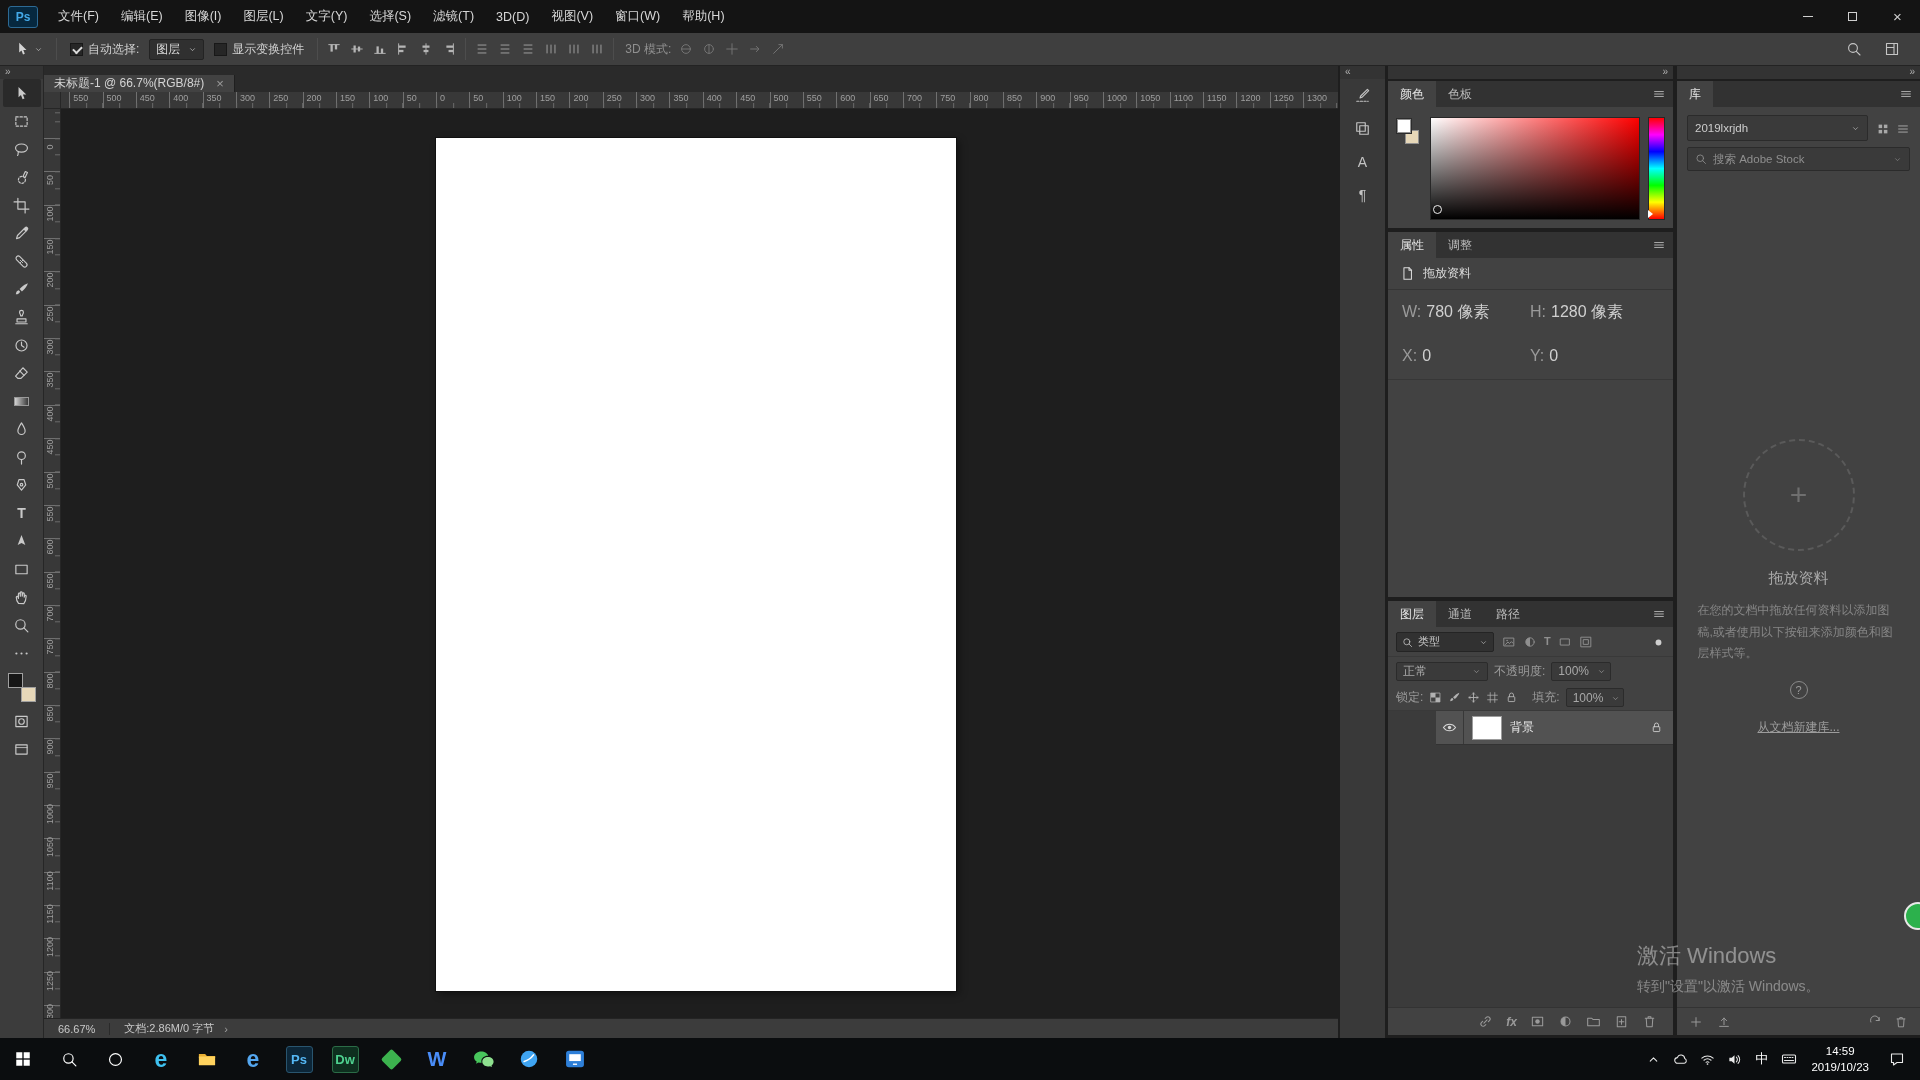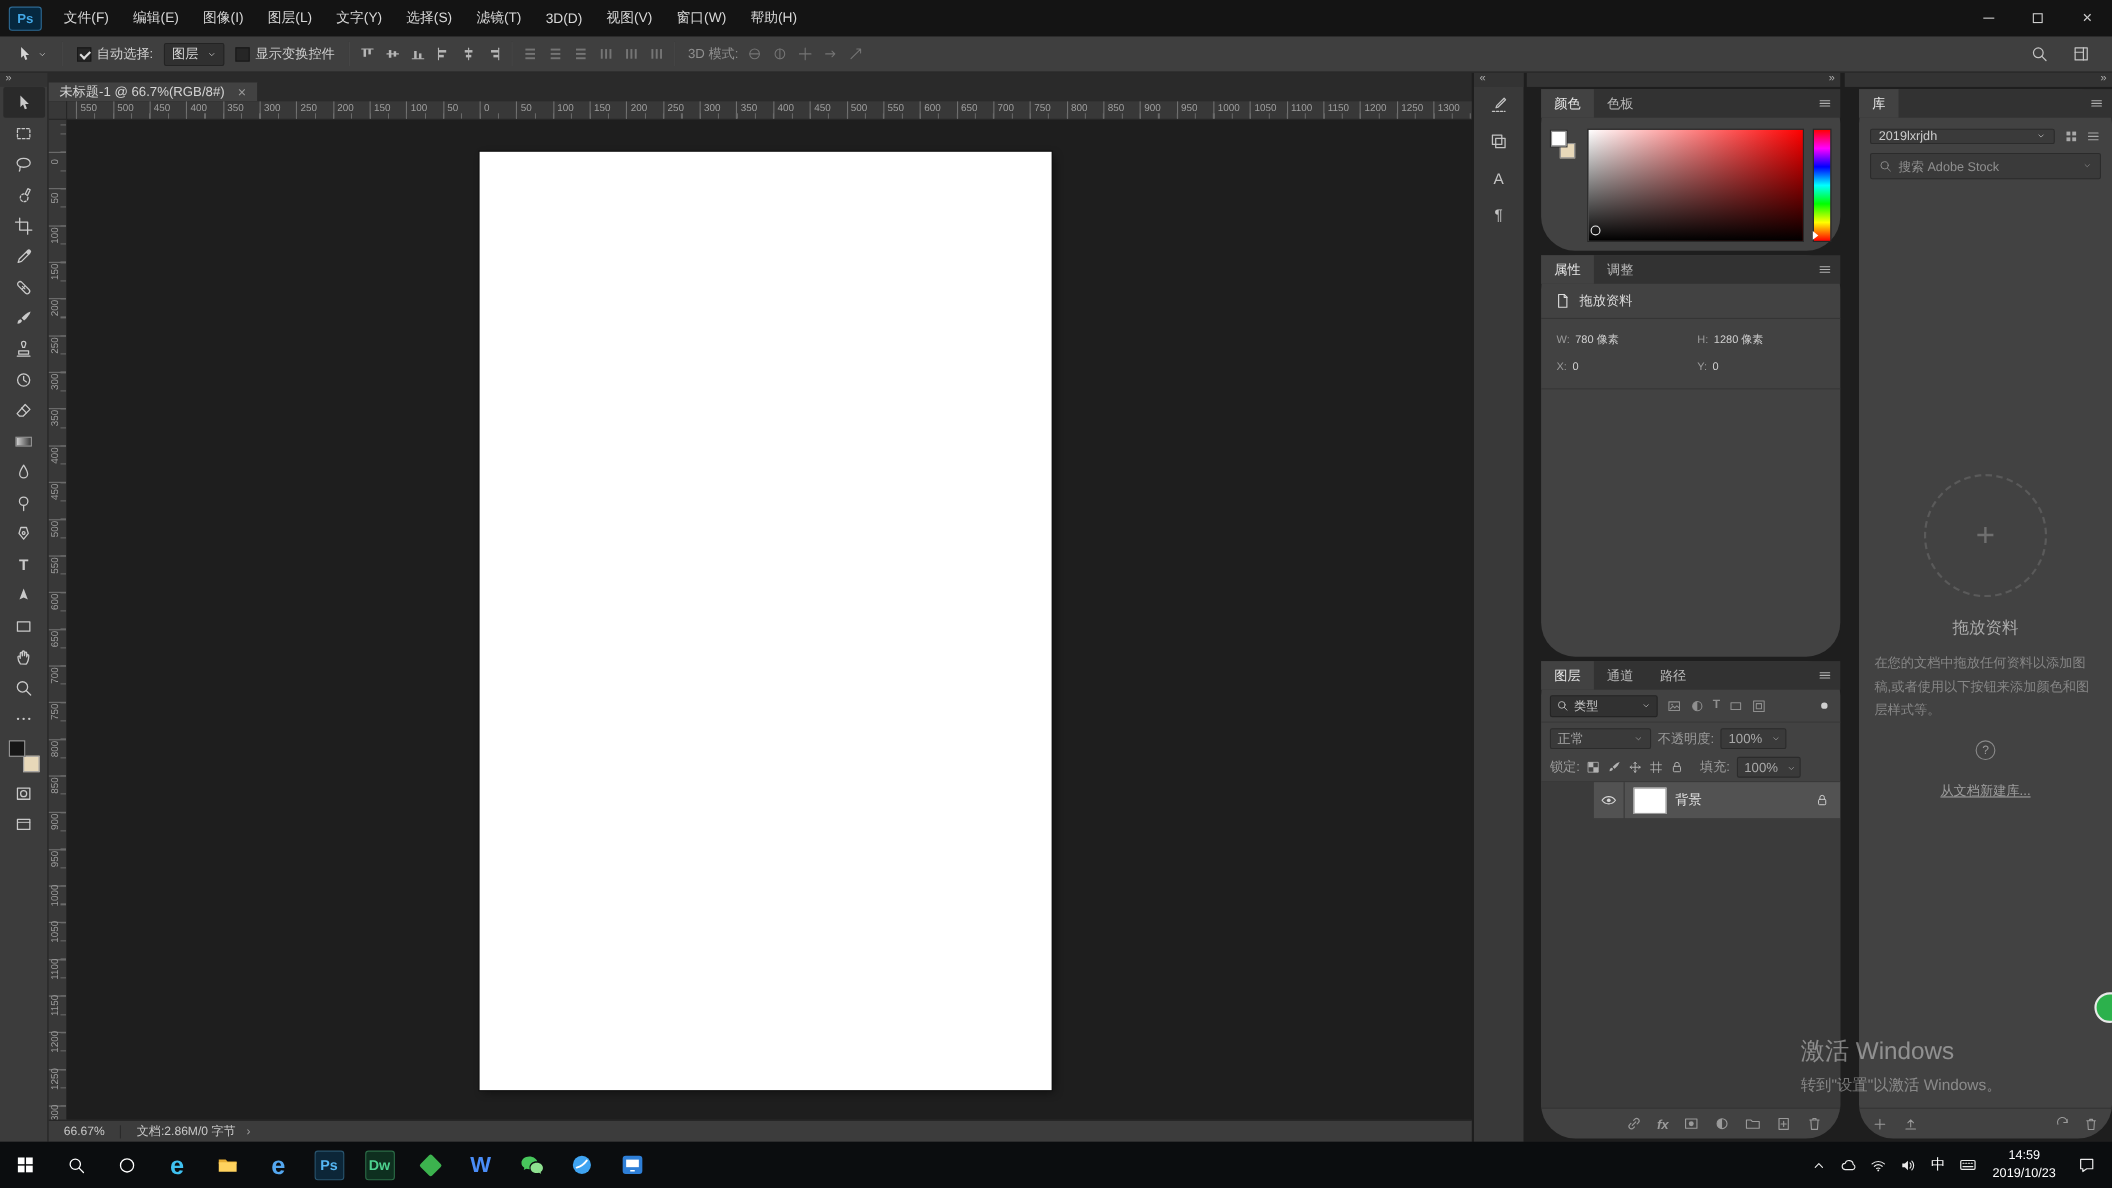--- a/index.html
+++ b/index.html
@@ -83,21 +83,21 @@
 .st-chev{margin-left:10px;color:#9f9f9f;}
 
 
 #panelstrip{position:absolute;left:1340px;top:66px;width:45px;height:972px;background:#393939;z-index:25;
   display:flex;flex-direction:column;align-items:stretch;}
 .strip-btn{width:45px;height:33px;display:flex;align-items:center;justify-content:center;color:#c3c3c3;}
 .strip-btn .txticon{font-size:13px;font-weight:normal;}
 
 #panelscol{position:absolute;left:1388px;top:66px;width:285px;height:972px;z-index:25;}
 #librarypanel{position:absolute;left:1677px;top:66px;width:243px;height:972px;z-index:25;}
-.panel{position:absolute;left:13px;right:0;background:#424242;border-radius:31px;}
+.panel{position:absolute;left:0;right:0;background:#424242;}
 .tabrow{height:26px;background:#323232;display:flex;align-items:stretch;font-size:12px;}
 .ptab{padding:0 12px;display:flex;align-items:center;color:#b9b9b9;}
 .ptab.active{background:#424242;color:#e6e6e6;}
 .tab-fill{flex:1;}
 .pmenu{width:28px;display:flex;align-items:center;justify-content:center;color:#b2b2b2;}
 
 
 .color-body{display:flex;padding:10px 8px 8px 8px;gap:8px;height:121px;}
 .cswatches{width:26px;position:relative;}
 .cfg{position:absolute;left:1px;top:2px;width:14px;height:14px;background:#ffffff;border:1px solid #909090;z-index:2;box-shadow:0 0 0 1px #2c2c2c;}
@@ -106,22 +106,22 @@
   background:linear-gradient(to top,#000,rgba(0,0,0,0)),linear-gradient(to right,#fff,#f00);}
 .picker{position:absolute;left:2px;bottom:5px;width:9px;height:9px;border:1px solid #eeeeee;border-radius:50%;}
 .hue{width:17px;position:relative;border:1px solid #272727;
   background:linear-gradient(to bottom,#f00,#f0f,#00f,#0ff,#0f0,#ff0,#f00);}
 .hue-marker{position:absolute;left:-1px;bottom:1px;width:0;height:0;
   border-top:4px solid transparent;border-bottom:4px solid transparent;border-left:5px solid #ffffff;}
 
 
 .props-title{display:flex;align-items:center;gap:8px;padding:0 12px;height:32px;border-bottom:1px solid #353535;
   font-size:12px;color:#dcdcdc;}
-.props-grid{padding:12px 14px 4px 14px;font-size:10px;color:#d0d0d0;display:grid;
-  grid-template-columns:128px 1fr;row-gap:12px;}
+.props-grid{padding:12px 14px 4px 14px;font-size:16px;color:#d0d0d0;display:grid;
+  grid-template-columns:128px 1fr;row-gap:24px;}
 .props-grid .lbl{color:#9a9a9a;margin-right:5px;}
 .props-div{height:1px;background:#373737;margin:10px 0 0 0;}
 .props-res{padding:12px 14px;font-size:12px;color:#d0d0d0;}
 
 
 #layerspanel{display:flex;flex-direction:column;}
 .lfilter{display:flex;align-items:center;gap:8px;padding:0 8px;height:30px;border-bottom:1px solid #393939;}
 .searchbox{display:flex;align-items:center;gap:5px;background:#313131;border:1px solid #242424;border-radius:2px;
   height:20px;padding:0 5px;width:98px;color:#c9c9c9;font-size:11px;}
 .searchbox .grow{flex:1;}
@@ -139,21 +139,21 @@
 .thumb{width:30px;height:24px;background:#ffffff;border:1px solid #9c9c9c;margin:0 8px;}
 .lname{font-size:12px;color:#e4e4e4;}
 .lrow-lock{margin-left:auto;padding-right:10px;color:#cfcfcf;display:flex;align-items:center;}
 .lbottom{height:28px;border-top:1px solid #333333;display:flex;align-items:center;justify-content:flex-end;
   gap:13px;padding:0 16px;color:#9a9a9a;}
 .lbottom .txticon{font-size:11px;font-style:italic;}
 
 
 #librarybody{display:flex;flex-direction:column;height:100%;}
 .lib-controls{padding:8px 10px 6px 10px;display:flex;gap:8px;align-items:center;}
-.lib-dd{flex:1;height:14px;background:#3a3a3a;border:1px solid #2b2b2b;border-radius:2px;display:flex;
+.lib-dd{flex:1;height:26px;background:#3a3a3a;border:1px solid #2b2b2b;border-radius:2px;display:flex;
   align-items:center;padding:0 7px;font-size:11.5px;color:#cdcdcd;gap:6px;}
 .lib-dd .grow{flex:1;}
 .lib-view{display:flex;gap:6px;color:#a8a8a8;}
 .lib-search{margin:0 10px;display:flex;align-items:center;gap:6px;height:24px;background:#3a3a3a;
   border:1px solid #2b2b2b;border-radius:2px;padding:0 7px;color:#8f8f8f;font-size:11.5px;}
 .lib-search .grow{flex:1;}
 .lib-empty{flex:1;display:flex;flex-direction:column;align-items:center;}
 .drop-circle{margin-top:268px;width:112px;height:112px;border:2px dashed #5a5a5a;border-radius:50%;
   display:flex;align-items:center;justify-content:center;color:#6f6f6f;font-size:30px;font-weight:300;}
 .lib-title{margin-top:18px;font-size:15px;color:#a9a9a9;}

